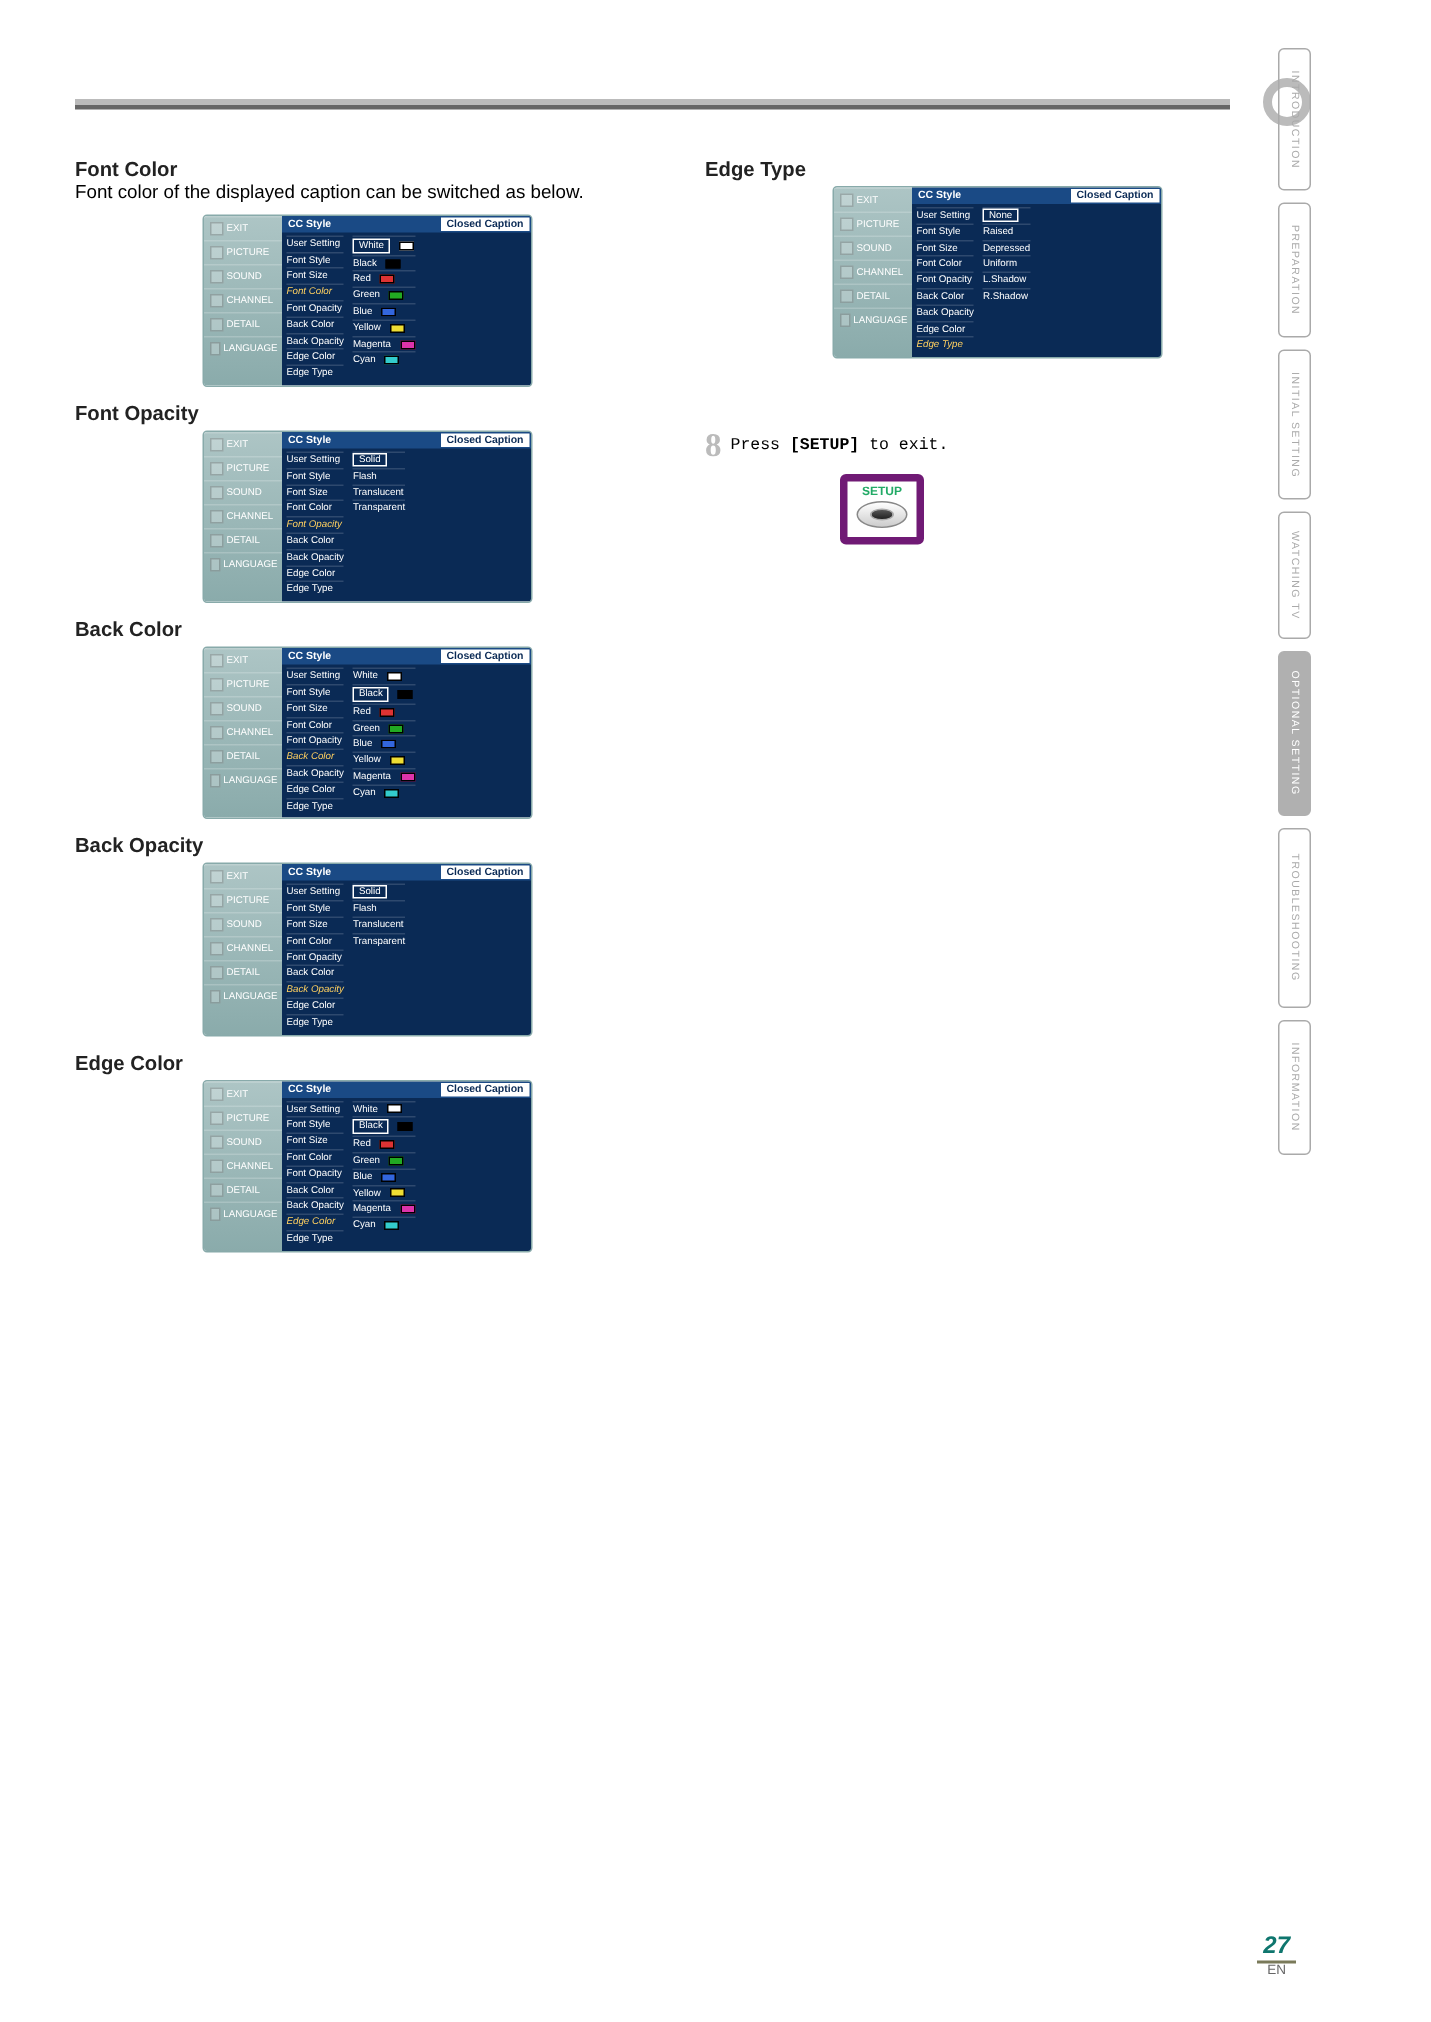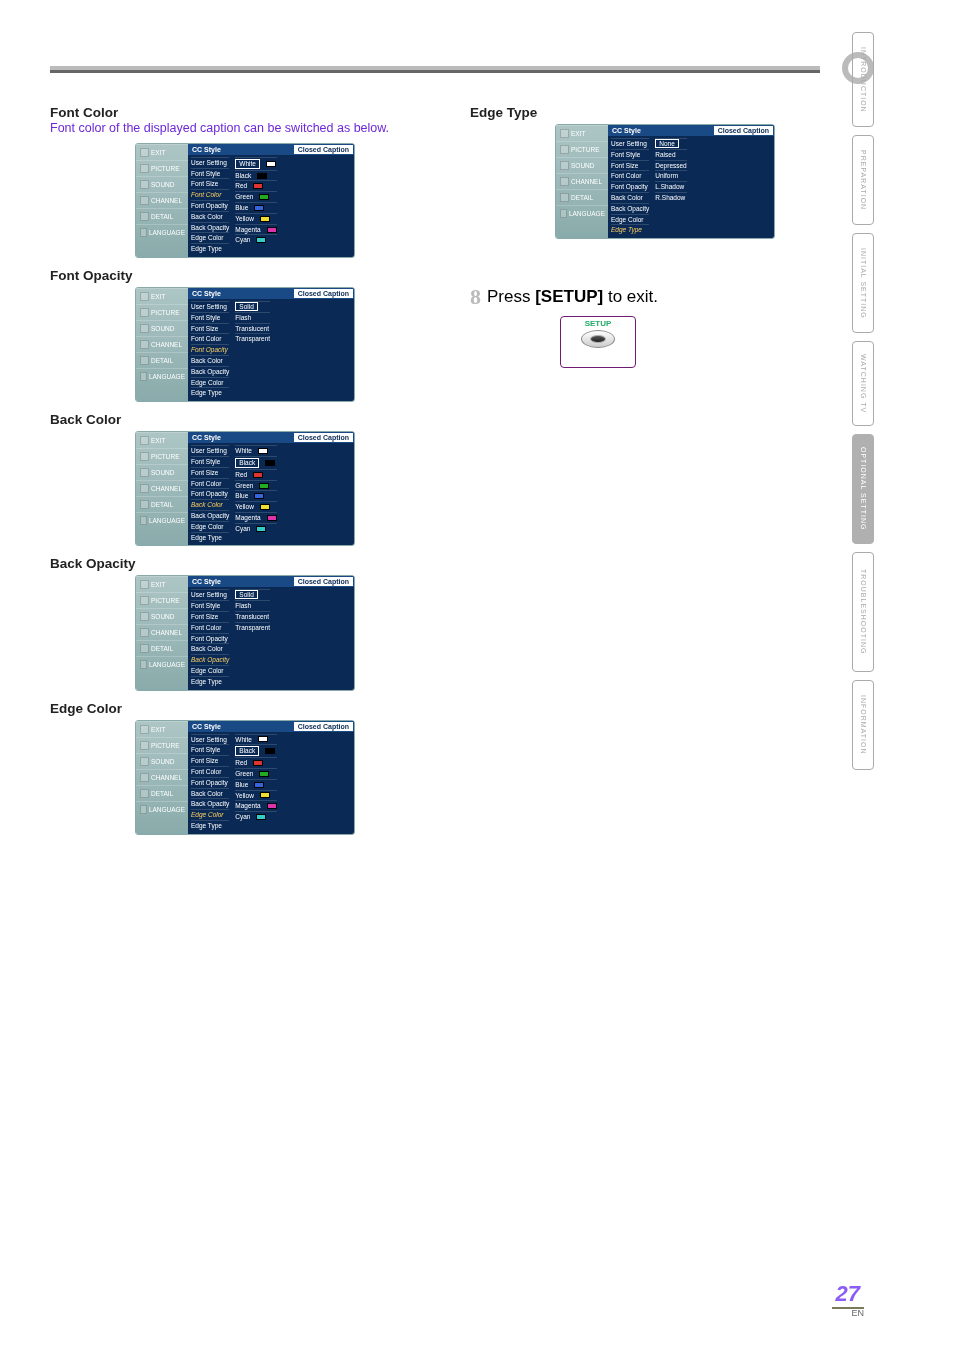--- a/index.html
+++ b/index.html
@@ -10,50 +10,50 @@
 
 .side-tabs { position: absolute; top: 32px; right: 80px; width: 22px; display: flex; flex-direction: column; gap: 8px; }
 .side-tab { width: 22px; border: 1px solid #aaa; border-radius: 4px; display: flex; align-items: center; justify-content: center; writing-mode: vertical-rl; font-size: 7px; letter-spacing: 1px; color: #aaa; padding: 10px 0; }
 .side-tab.active { background: #b0b0b0; color: #fff; border-color: #b0b0b0; }
 .tab-intro{height:95px}.tab-prep{height:90px}.tab-init{height:100px}.tab-watch{height:85px}.tab-opt{height:110px}.tab-trouble{height:120px}.tab-info{height:90px}
 
 .col-left { position: absolute; left: 50px; top: 97px; width: 390px; }
 .col-right { position: absolute; left: 470px; top: 97px; width: 390px; }
 
 .section-heading { font-weight: bold; font-size: 13.5px; color: #222; margin-top: 8px; }
-.section-desc { font-size: 12.5px; color: #6d28d9; line-height: 1.35; margin-bottom: 6px; }
+.section-desc { font-size: 12.5px; color: #000000; line-height: 1.35; margin-bottom: 6px; }
 
 .menu-card { width: 220px; margin: 4px auto 10px; border: 1px solid #8aa; border-radius: 3px; display: flex; background: linear-gradient(#e8f0f0,#d5e2e2); font-size: 6.5px; color: #fff; box-shadow: inset 0 0 0 1px rgba(255,255,255,.4); overflow: hidden; }
 .menu-nav { width: 52px; background: linear-gradient(#adc5c5,#8aabab); display: flex; flex-direction: column; }
 .menu-nav div { padding: 3px 3px 3px 4px; display: flex; align-items: center; gap: 2px; border-top: 1px solid rgba(255,255,255,.2); }
 .menu-nav .nico { width: 9px; height: 9px; background: rgba(255,255,255,.25); border: 1px solid rgba(0,0,0,.2); display: inline-block; }
 .menu-body { flex: 1; background: #0a2a55; display: flex; flex-direction: column; }
 .menu-title-row { display: flex; justify-content: space-between; background: #1a4a85; }
 .menu-title-row span { padding: 2px 4px; font-weight: bold; font-size: 7px; }
 .menu-title-row .caps { background: #fff; color: #0a2a55; margin: 1px; padding: 1px 4px; }
 .menu-lists { display: flex; flex: 1; padding: 2px 3px 4px; gap: 6px; }
 .menu-list { display: flex; flex-direction: column; gap: 1px; }
 .menu-list div { white-space: nowrap; border-top: 1px solid rgba(255,255,255,.15); padding-top: 1px; line-height: 1.2; }
 .menu-list div.sel { font-style: italic; color: #ffd060; }
 .clist div { display: flex; align-items: center; gap: 6px; }
 .sw { width: 10px; height: 6px; border: 1px solid #000; display: inline-block; }
 .sw-white{background:#fff}.sw-black{background:#000}.sw-red{background:#d33}.sw-green{background:#2a2}.sw-blue{background:#36d}.sw-yellow{background:#ed3}.sw-magenta{background:#d3a}.sw-cyan{background:#3cc}
 .boxed { border: 1px solid #fff; padding: 0 3px; }
 
 .step-row { display: flex; align-items: center; gap: 6px; margin-top: 45px; }
 .step-num { font-family: Georgia, serif; font-size: 22px; color: #bbb; font-weight: bold; }
-.step-text { font-size: 17px; }
-.setup-btn { width: 76px; margin: 6px 0 0 90px; border: 1px solid #701a75; border-radius: 4px; text-align: center; padding: 2px 0 19px; }
+.step-text { font-size: 11px; font-family: Liberation Mono, monospace; }
+.setup-btn { width: 56px; margin: 6px 0 0 90px; border: 5px solid #701a75; border-radius: 4px; text-align: center; padding: 2px 0 6px; }
 .setup-btn .lab { font-size: 8px; color: #2a6; font-weight: bold; }
 .setup-btn .ov { width: 34px; height: 18px; margin: 2px auto 0; border: 1px solid #888; border-radius: 50%/50%; background: linear-gradient(#fff,#ccc); position: relative; }
 .setup-btn .ov::after { content:''; position:absolute; inset:4px 8px; border:1px solid #aaa; border-radius:50%/50%; background:linear-gradient(#555,#222);}
 
 .page-num { position: absolute; bottom: 30px; right: 90px; text-align: right; }
-.page-num .big { color: #8b5cf6; font-size: 22px; font-weight: bold; font-style: italic; border-bottom: 2px solid #7a7a5a; padding: 0 4px 1px; }
-.page-num .en { font-size: 9px; color: #666; display: block; text-align: right; margin-top: 1px; }
+.page-num .big { color: #0f766e; font-size: 16px; font-weight: bold; font-style: italic; border-bottom: 2px solid #7a7a5a; padding: 0 4px 1px; }
+.page-num .en { font-size: 9px; color: #666; display: block; text-align: center; margin-top: 1px; }
 </style>
 </head>
 <body>
 
 <div class="page-top-rule"></div>
 <div class="top-circle"></div>
 
 <div class="side-tabs">
   <div class="side-tab tab-intro">INTRODUCTION</div>
   <div class="side-tab tab-prep">PREPARATION</div>

